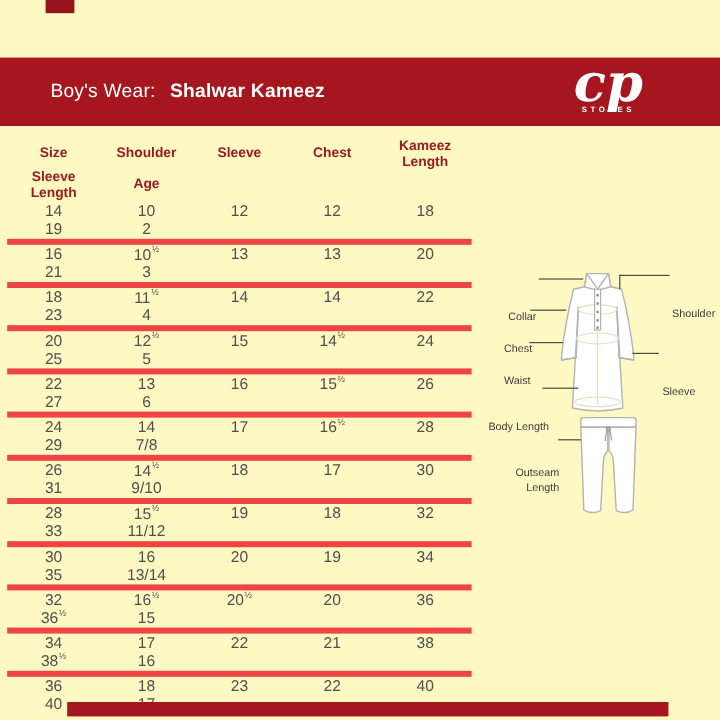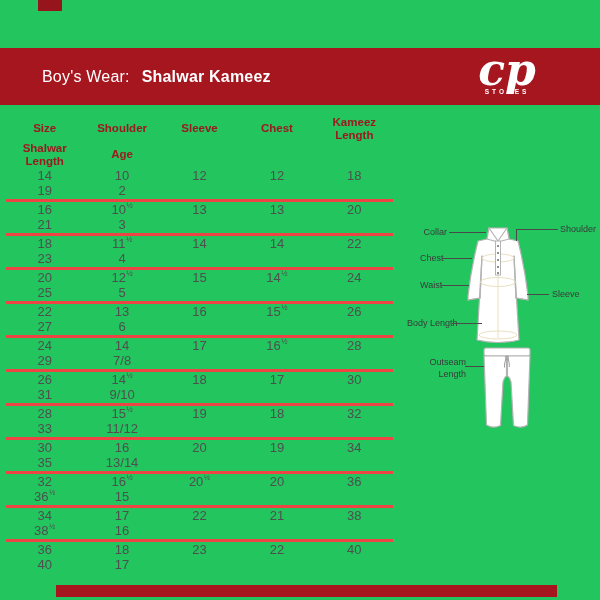--- a/index.html
+++ b/index.html
@@ -1,43 +1,43 @@
 <!DOCTYPE html>
 <html><head>
 <meta charset="utf-8">
 <style>
   html,body { margin:0; padding:0; background:#fff; }
   .canvas {
-    position:relative; width:600px; height:600px; background:#22c55e;
+    position:relative; width:600px; height:600px; background:#fef9c3;
     font-family:"Liberation Sans", sans-serif; overflow:hidden;
   }
 
   
   .corner-rect { position:absolute; left:38px; top:0; width:24px; height:11px; background:#96141b; }
 
   
   .banner { position:absolute; left:0; top:48px; width:600px; height:57px; background:#a6161f; display:flex; align-items:center; }
   .banner-text { margin-left:42px; color:#ffffff; font-size:16px; letter-spacing:.2px; white-space:nowrap; }
   .banner-text .bold { font-weight:bold; margin-left:12px; }
   .logo { position:absolute; left:468px; top:4px; width:78px; height:50px; text-align:center; color:#ffffff; }
   .logo-script { font-family:"DejaVu Serif", serif; font-style:italic; font-weight:bold; font-size:44px; line-height:36px; }
   .logo-sub { font-size:6.5px; letter-spacing:3px; margin-top:0; font-weight:bold; }
 
   
   .table { position:absolute; left:6px; top:116px; width:387px; }
   .thead { display:grid; grid-template-columns:repeat(5,1fr); min-height:36px; align-items:center; }
   .th { text-align:center; font-weight:bold; font-size:11.5px; color:#9b1a20; line-height:1.12; }
   .tbody .tr { display:grid; grid-template-columns:repeat(5,1fr); height:31px; align-items:center; }
-  .tbody .tr:not(:first-child) { border-top:3px solid #ef4444; }
+  .tbody .tr:not(:first-child) { border-top:5px solid #ef4444; }
   .td { text-align:center; font-size:13px; color:#4f4f4f; }
   .td sup { font-size:7.5px; position:relative; top:-1px; margin-left:.5px; }
 
   
   .garment-svg { position:absolute; left:440px; top:216px; }
-  .dlabel { position:absolute; font-size:9px; color:#3a3a3a; white-space:nowrap; }
+  .dlabel { position:absolute; font-size:9px; color:#3a3a3a; white-space:nowrap;margin-top:32px; }
   .dlabel.right-align { text-align:right; }
   .dlabel.center { text-align:right; white-space:normal; line-height:1.35; }
   .dline { position:absolute; height:1px; background:#4a4a4a; }
   .dline-v { position:absolute; width:1px; background:#4a4a4a; }
 
   
   .bottom-strip { position:absolute; left:56px; top:585px; width:501px; height:12px; background:#a6161f; }
 </style>
 </head>
 <body>
@@ -56,21 +56,21 @@
     </div>
   </header>
 
   <div class="table">
     <div class="thead" id="thead">
         <div class="th">Size</div>
         <div class="th">Shoulder</div>
         <div class="th">Sleeve</div>
         <div class="th">Chest</div>
         <div class="th">Kameez Length</div>
-        <div class="th">Shalwar Length</div>
+        <div class="th">Sleeve Length</div>
         <div class="th">Age</div>
       </div>
     <div class="tbody" id="tbody">
         <div class="tr">
           <div class="td">14</div>
           <div class="td">10</div>
           <div class="td">12</div>
           <div class="td">12</div>
           <div class="td">18</div>
           <div class="td">19</div>

